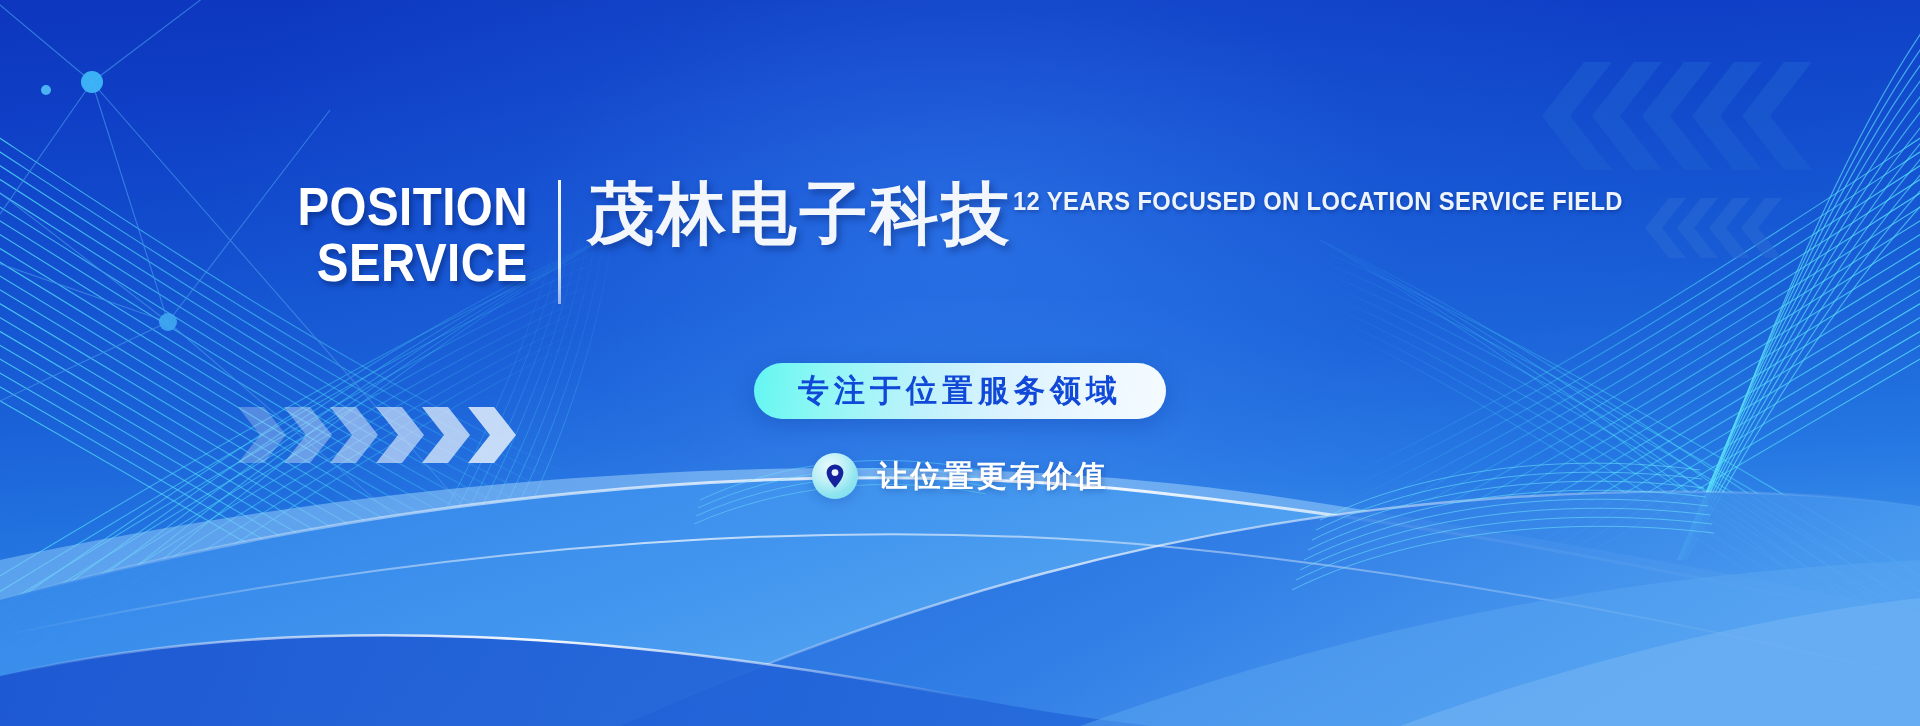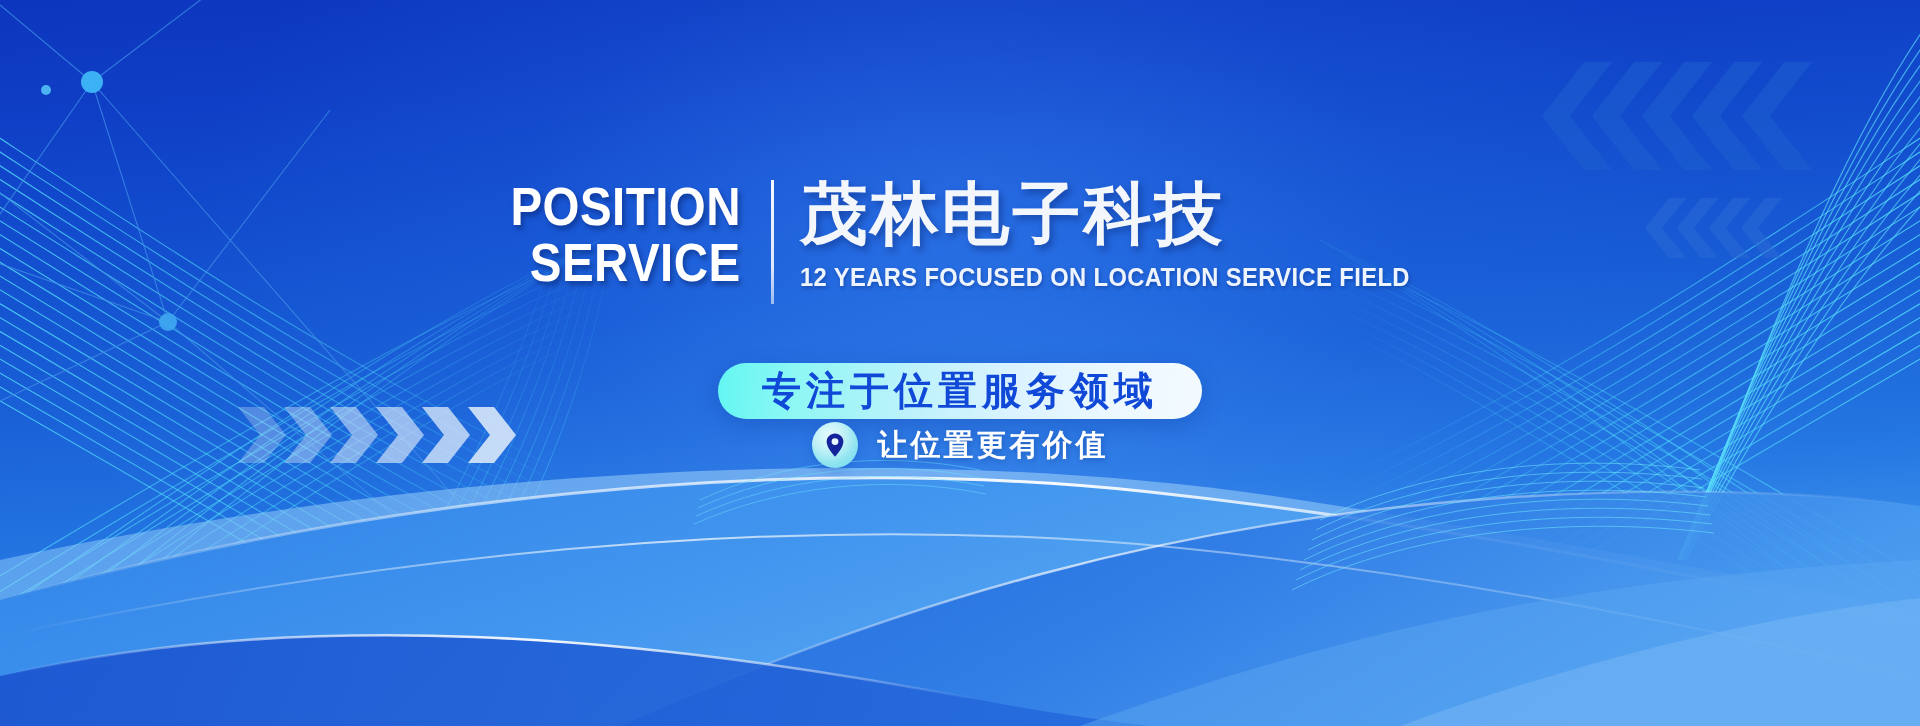--- a/index.html
+++ b/index.html
@@ -115,21 +115,21 @@
     min-height: 124px;
     margin: 4px 26px 0 30px;
     background: linear-gradient(to bottom,
         rgba(255,255,255,0.95) 0%,
         rgba(255,255,255,0.85) 70%,
         rgba(255,255,255,0.55) 100%);
   }
 
   .cn-stack {
     display: flex;
-    flex-direction: column;
+    flex-direction: row;
     justify-content: flex-start;
   }
   .cn-title {
     color: #f3f6fb;
     font-family: "DejaVu Sans", "Liberation Sans", sans-serif;
     font-weight: 700;
     font-size: 68px;
     line-height: 76px;
     letter-spacing: 3px;
     white-space: nowrap;
@@ -171,30 +171,30 @@
         #bdf2fb 40%,
         #dcf3ff 62%,
         #ecf8ff 82%,
         #f4fbff 100%);
     box-shadow: 0 6px 22px rgba(10, 50, 150, 0.28);
   }
   .pill-text {
     color: #1048d8;
     font-family: Liberation Sans, sans-serif;
     font-weight: 700;
-    font-size: 39px;
+    font-size: 31px;
     letter-spacing: 5px;
     white-space: nowrap;
   }
 
   
   .tagline-wrap {
     position: absolute;
     left: 0;
-    top: 422px;
+    top: 453px;
     width: 1920px;
     display: flex;
     justify-content: center;
     align-items: center;
   }
   .tagline {
     display: inline-flex;
     align-items: center;
     gap: 20px;
   }

